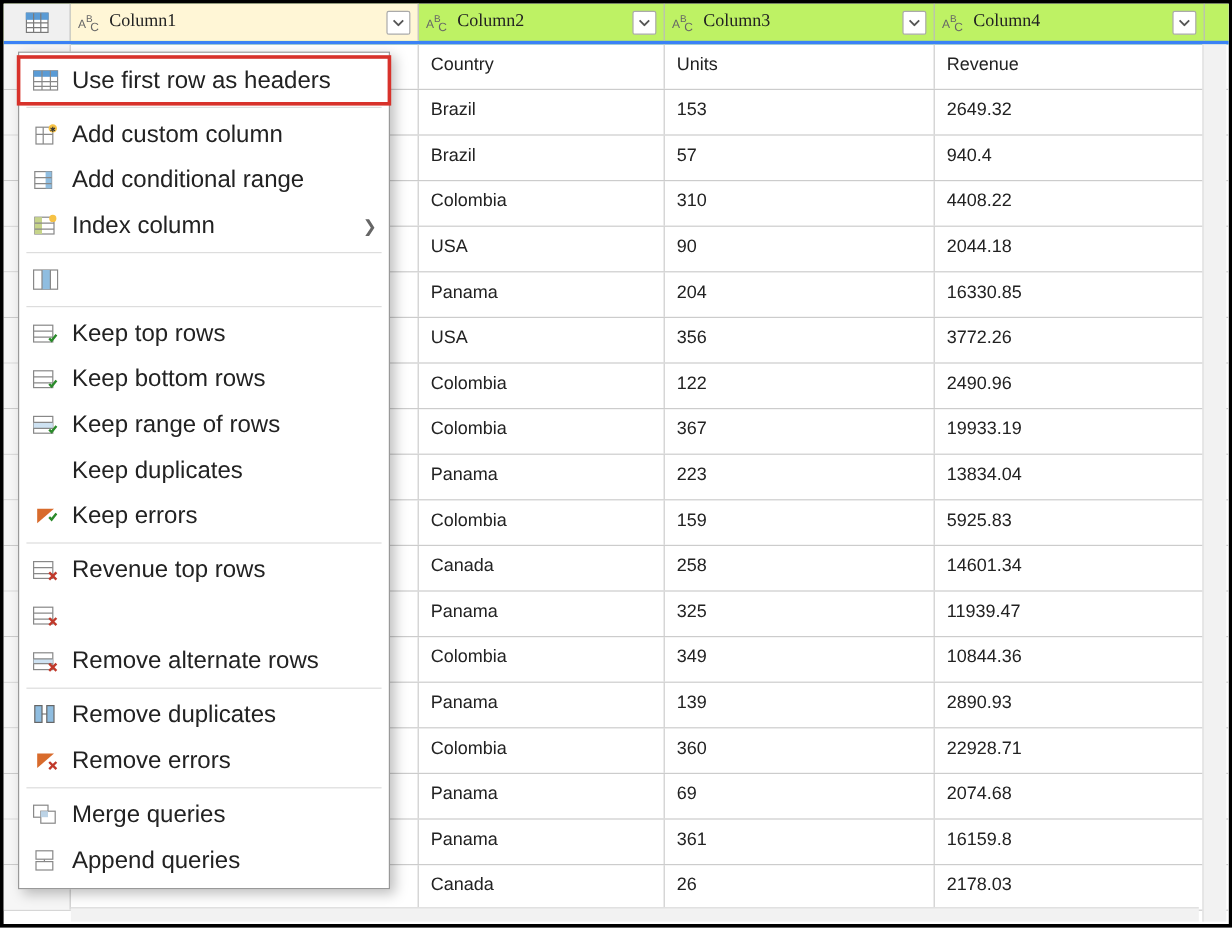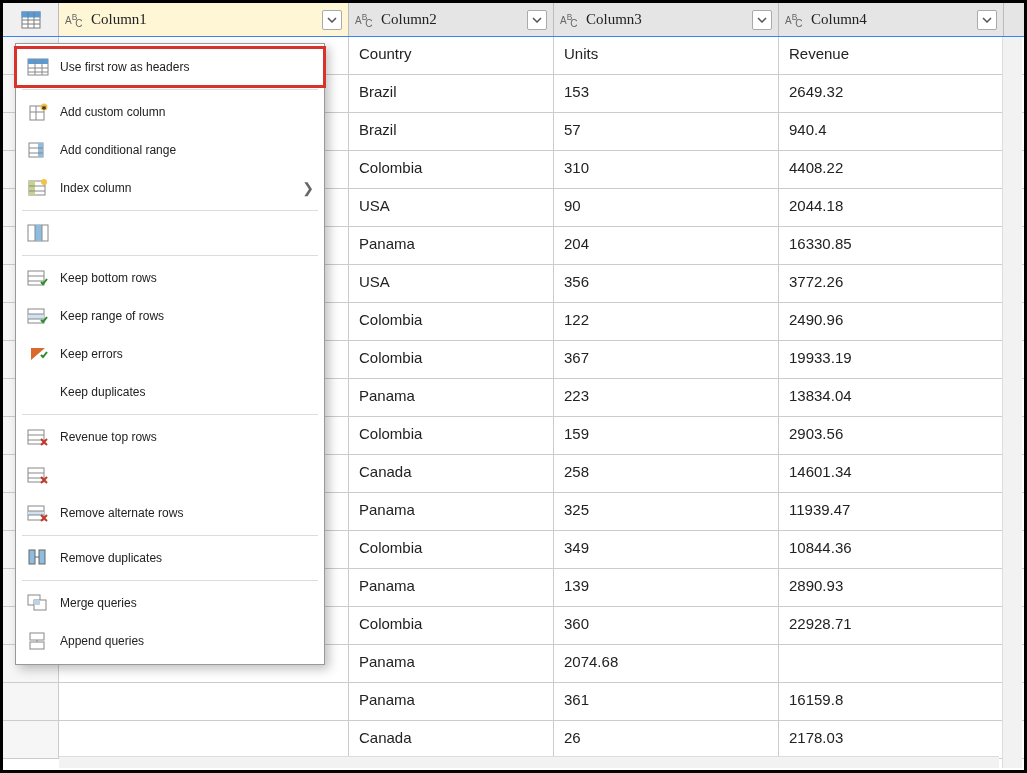--- a/index.html
+++ b/index.html
@@ -10,22 +10,22 @@
     background: #fff;
     width: 1027px;
     height: 773px;
     overflow: hidden;
     position: relative;
     border: 3px solid #000;
   }
   .header-row {
     display: flex;
     height: 34px;
-    border-bottom: 1px solid #3b82f6;
-    background: #e5e5e5;
+    border-bottom: 3px solid #3b82f6;
+    background: #bef264;
   }
   .header-cell {
     display: flex;
     align-items: center;
     border-right: 1px solid #bbb;
     position: relative;
     padding: 0 6px;
   }
   .header-cell.selected {
     background: #fff6d6;
@@ -119,21 +119,21 @@
   .menu-icon {
     width: 28px;
     height: 26px;
     display:flex;
     align-items:center;
     justify-content:center;
     margin-right: 8px;
   }
   .menu-label {
     flex:1;
-    font-size:12px;
+    font-size:20px;
   }
   .submenu-arrow {
     color:#666;
     font-size:14px;
   }
   .highlighted-item {
     outline: 3px solid #d8322b;
     outline-offset: -1px;
   }
   .bottom-strip {
@@ -280,21 +280,21 @@
       <div class="data-cell w1"></div>
       <div class="data-cell w2">Panama</div>
       <div class="data-cell w3">223</div>
       <div class="data-cell w4">13834.04</div>
     </div>
     <div class="data-row">
       <div class="row-num-cell"></div>
       <div class="data-cell w1"></div>
       <div class="data-cell w2">Colombia</div>
       <div class="data-cell w3">159</div>
-      <div class="data-cell w4">2903.56</div>
+      <div class="data-cell w4">5925.83</div>
     </div>
     <div class="data-row">
       <div class="row-num-cell"></div>
       <div class="data-cell w1"></div>
       <div class="data-cell w2">Canada</div>
       <div class="data-cell w3">258</div>
       <div class="data-cell w4">14601.34</div>
     </div>
     <div class="data-row">
       <div class="row-num-cell"></div>
@@ -321,20 +321,21 @@
       <div class="row-num-cell"></div>
       <div class="data-cell w1"></div>
       <div class="data-cell w2">Colombia</div>
       <div class="data-cell w3">360</div>
       <div class="data-cell w4">22928.71</div>
     </div>
     <div class="data-row">
       <div class="row-num-cell"></div>
       <div class="data-cell w1"></div>
       <div class="data-cell w2">Panama</div>
+      <div class="data-cell w3">69</div>
       <div class="data-cell w4">2074.68</div>
     </div>
     <div class="data-row">
       <div class="row-num-cell"></div>
       <div class="data-cell w1"></div>
       <div class="data-cell w2">Panama</div>
       <div class="data-cell w3">361</div>
       <div class="data-cell w4">16159.8</div>
     </div>
     <div class="data-row">
@@ -414,20 +415,31 @@
           <rect x="1" y="1" width="20" height="16" fill="#fff" stroke="#888"></rect>
           <rect x="8" y="1" width="7" height="16" fill="#8fbde0"></rect>
           <line x1="8" y1="1" x2="8" y2="17" stroke="#888"></line>
           <line x1="15" y1="1" x2="15" y2="17" stroke="#888"></line>
         </svg>
     </span>
   </div>
 
   <div class="menu-sep"></div>
 
+  <div class="menu-item">
+    <span class="menu-icon">
+      <svg width="22" height="20">
+          <rect x="1" y="3" width="16" height="14" fill="#fff" stroke="#888"></rect>
+          <line x1="1" y1="8" x2="17" y2="8" stroke="#888"></line>
+          <line x1="1" y1="13" x2="17" y2="13" stroke="#888"></line>
+          <polyline points="14,14 16,16 20,11" fill="none" stroke="#2a8a2a" stroke-width="2"></polyline>
+        </svg>
+    </span>
+    <span class="menu-label">Keep top rows</span>
+  </div>
 
   <div class="menu-item">
     <span class="menu-icon">
       <svg width="22" height="20">
           <rect x="1" y="3" width="16" height="14" fill="#fff" stroke="#888"></rect>
           <line x1="1" y1="8" x2="17" y2="8" stroke="#888"></line>
           <line x1="1" y1="13" x2="17" y2="13" stroke="#888"></line>
           <polyline points="14,14 16,16 20,11" fill="none" stroke="#2a8a2a" stroke-width="2"></polyline>
         </svg>
     </span>
@@ -441,32 +453,32 @@
           <rect x="1" y="8" width="16" height="5" fill="#cee2f2"></rect>
           <line x1="1" y1="8" x2="17" y2="8" stroke="#888"></line>
           <line x1="1" y1="13" x2="17" y2="13" stroke="#888"></line>
           <polyline points="14,14 16,16 20,11" fill="none" stroke="#2a8a2a" stroke-width="2"></polyline>
         </svg>
     </span>
     <span class="menu-label">Keep range of rows</span>
   </div>
 
   <div class="menu-item">
+    <span class="menu-icon"></span>
+    <span class="menu-label">Keep duplicates</span>
+  </div>
+
+  <div class="menu-item">
     <span class="menu-icon">
       <svg width="20" height="18">
           <polygon points="3,3 17,3 3,15" fill="#d86b2c"></polygon>
           <polyline points="13,10 15,12 19,7" fill="none" stroke="#2a8a2a" stroke-width="2"></polyline>
         </svg>
     </span>
     <span class="menu-label">Keep errors</span>
-  </div>
-
-  <div class="menu-item">
-    <span class="menu-icon"></span>
-    <span class="menu-label">Keep duplicates</span>
   </div>
 
   <div class="menu-sep"></div>
 
   <div class="menu-item">
     <span class="menu-icon">
       <svg width="22" height="20">
           <rect x="1" y="3" width="16" height="14" fill="#fff" stroke="#888"></rect>
           <line x1="1" y1="8" x2="17" y2="8" stroke="#888"></line>
           <line x1="1" y1="13" x2="17" y2="13" stroke="#888"></line>
@@ -509,20 +521,30 @@
     <span class="menu-icon">
       <svg width="22" height="20">
           <rect x="2" y="2" width="6" height="14" fill="#8fbde0" stroke="#666"></rect>
           <rect x="12" y="2" width="6" height="14" fill="#8fbde0" stroke="#666"></rect>
           <line x1="8" y1="9" x2="12" y2="9" stroke="#666"></line>
         </svg>
     </span>
     <span class="menu-label">Remove duplicates</span>
   </div>
 
+  <div class="menu-item">
+    <span class="menu-icon">
+      <svg width="20" height="18">
+          <polygon points="3,3 17,3 3,15" fill="#d86b2c"></polygon>
+          <line x1="13" y1="10" x2="19" y2="16" stroke="#c0392b" stroke-width="2"></line>
+          <line x1="19" y1="10" x2="13" y2="16" stroke="#c0392b" stroke-width="2"></line>
+        </svg>
+    </span>
+    <span class="menu-label">Remove errors</span>
+  </div>
 
   <div class="menu-sep"></div>
 
   <div class="menu-item">
     <span class="menu-icon">
       <svg width="22" height="20">
           <rect x="1" y="2" width="12" height="10" fill="#fff" stroke="#888"></rect>
           <rect x="7" y="7" width="12" height="10" fill="#fff" stroke="#888"></rect>
           <rect x="7" y="7" width="6" height="5" fill="#bcd3e6"></rect>
         </svg>

